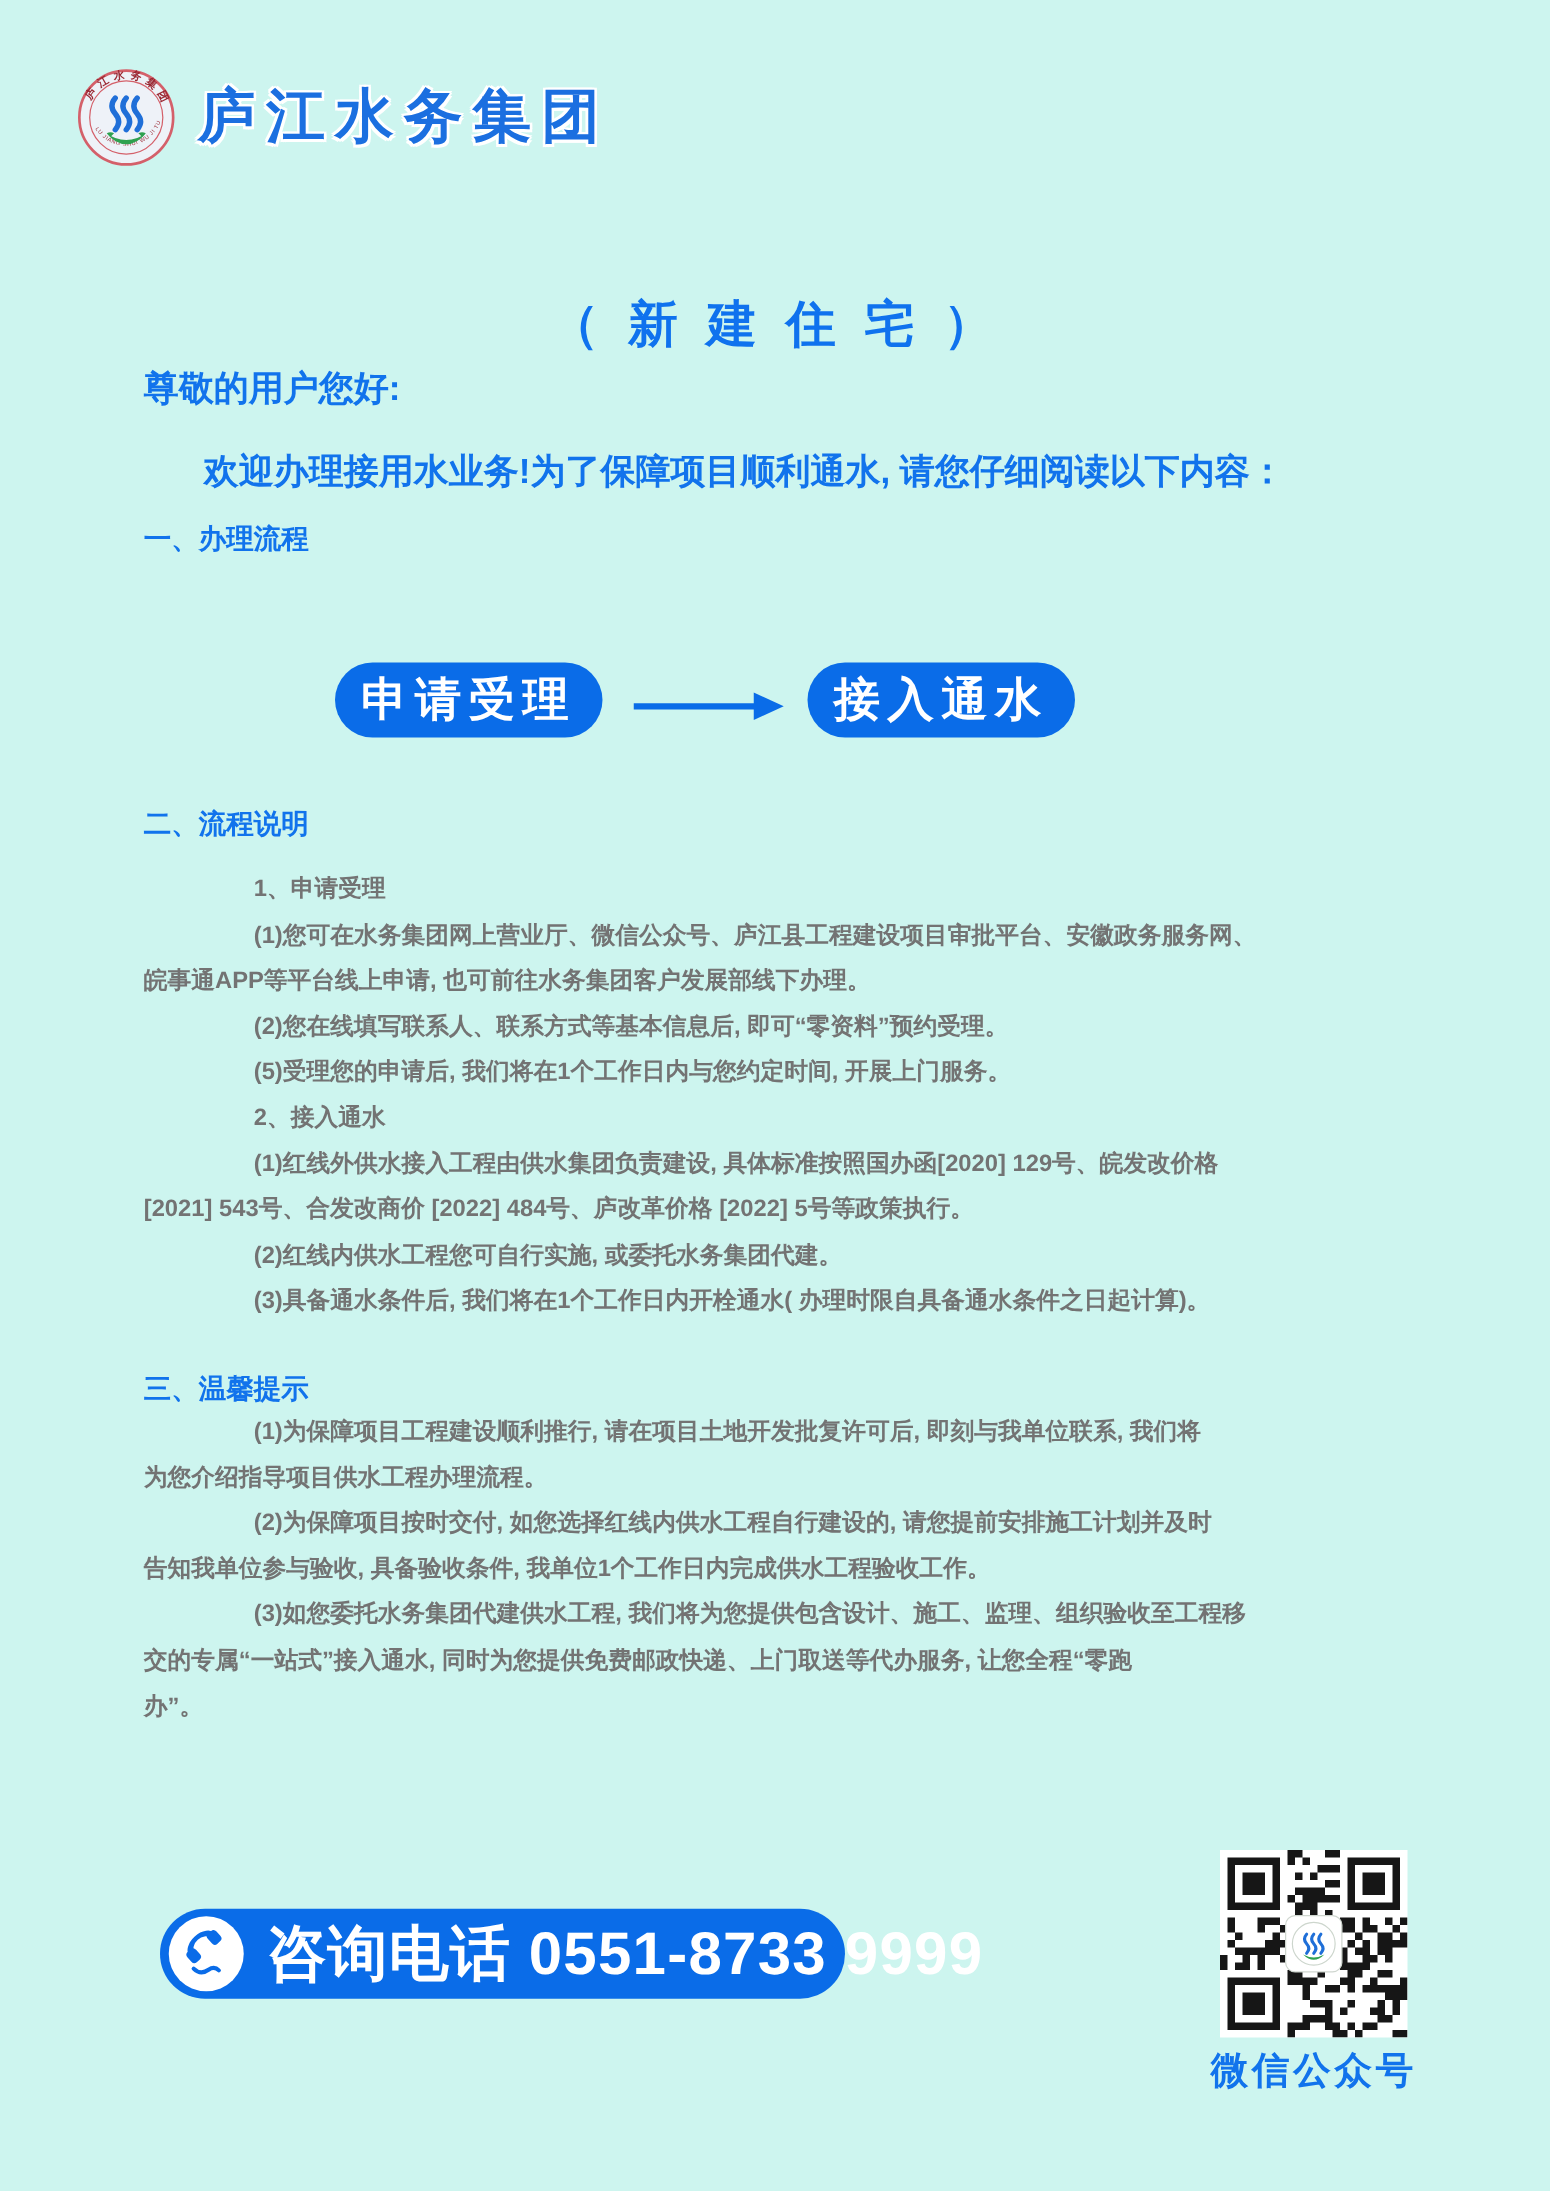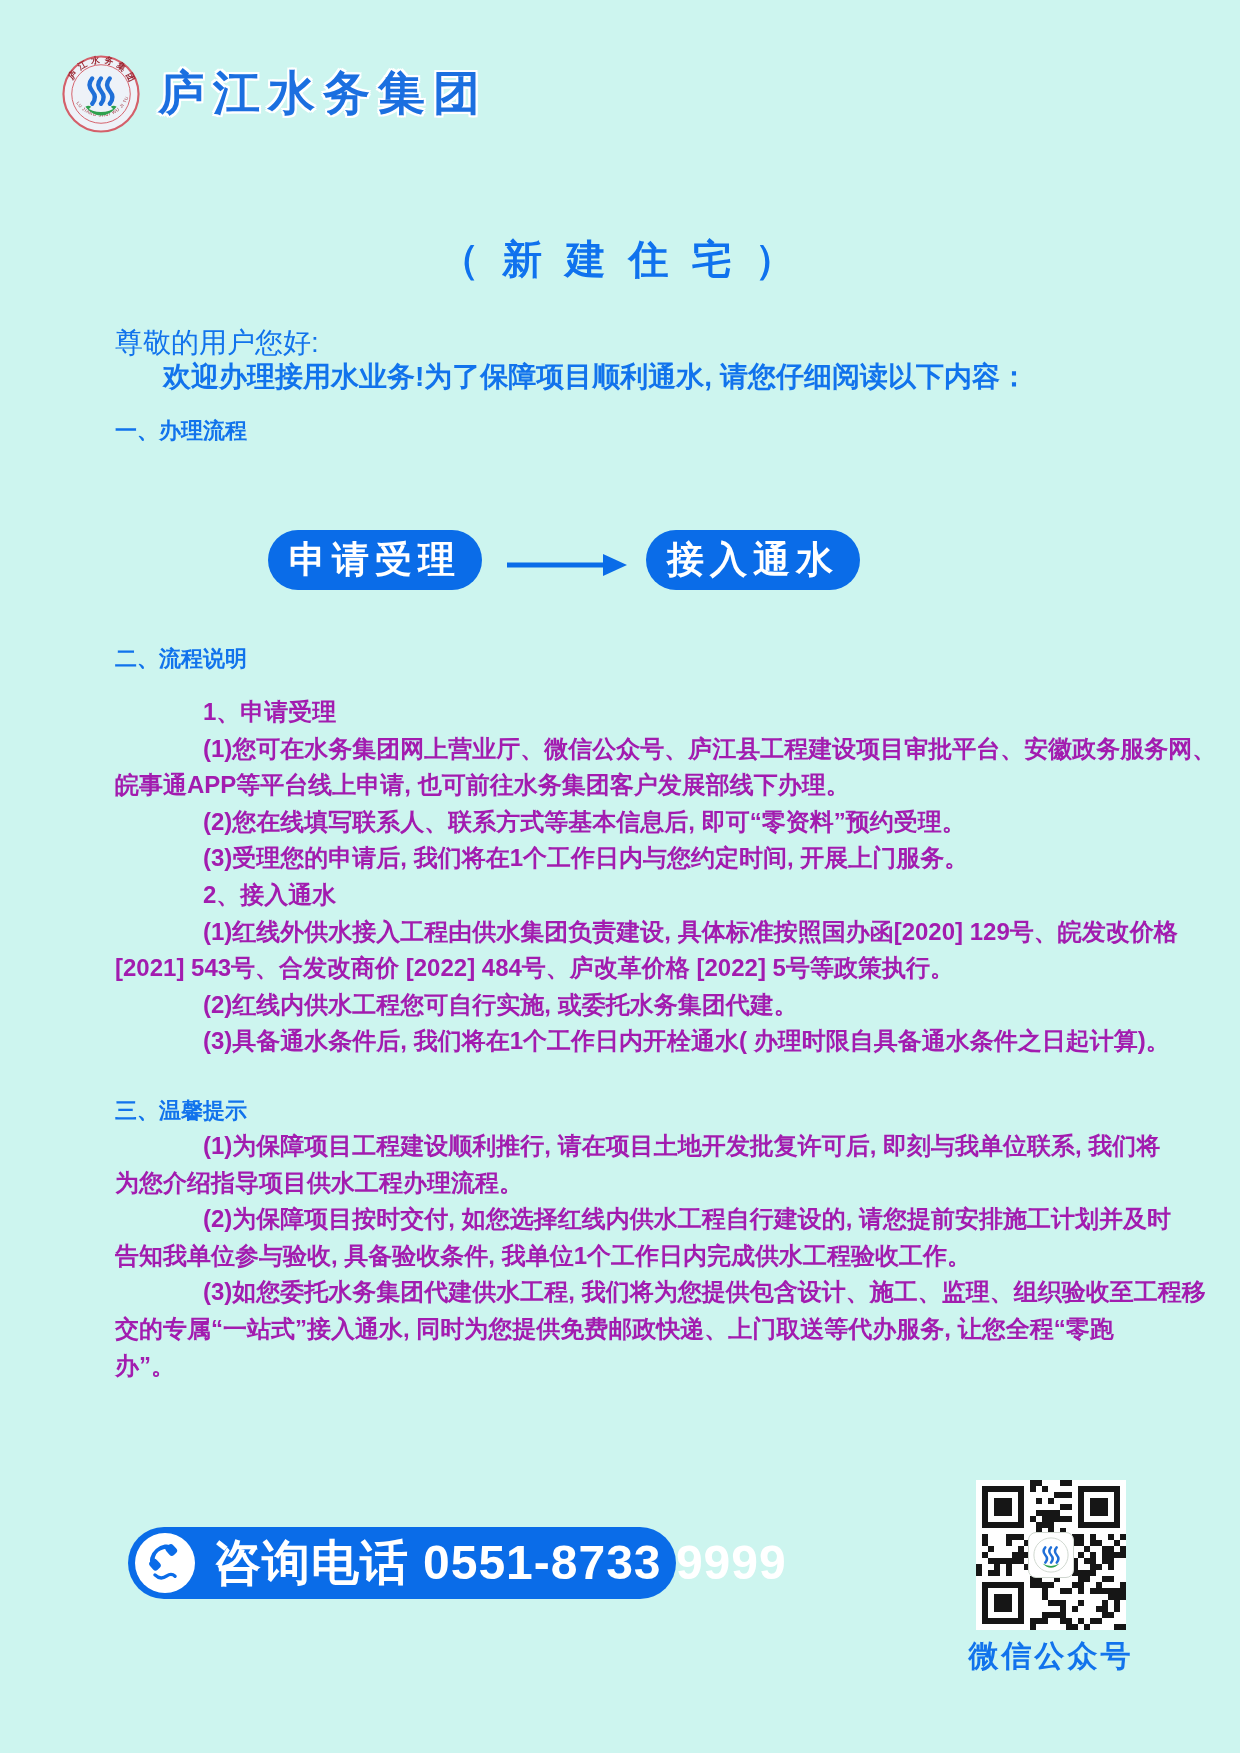--- a/index.html
+++ b/index.html
@@ -12,39 +12,39 @@
          letter-spacing:8px;
          text-shadow:-2px 0 #fff,2px 0 #fff,0 -2px #fff,0 2px #fff,-2px -2px #fff,2px 2px #fff,-2px 2px #fff,2px -2px #fff;}
 
   
   .title{position:absolute;left:0;top:163px;width:100%;text-align:center;
          font-size:55px;font-weight:bold;color:#0f72ee;letter-spacing:12px;}
   .subtitle{position:absolute;left:0;top:232px;width:100%;text-align:center;
          font-size:40px;font-weight:bold;color:#0f72ee;letter-spacing:6px;}
 
   .blue{color:#1173ec;}
-  .salutation{position:absolute;left:115px;top:324px;font-size:28px;font-weight:normal;}
+  .salutation{position:absolute;left:115px;top:292px;font-size:28px;font-weight:bold;}
   .intro{position:absolute;left:163px;top:358px;font-size:28px;font-weight:bold;}
 
   .sec-heading{position:absolute;left:115px;font-size:22px;font-weight:bold;color:#1173ec;}
   #heading-flow{top:416px;}
   #heading-process{top:644px;}
   #heading-tips{top:1096px;}
 
   
   .flow{position:absolute;left:0;top:530px;width:1240px;height:70px;}
   .pill{position:absolute;height:60px;width:214px;background:#0a6ce8;border-radius:35px;
         color:#fff;font-size:37px;font-weight:bold;letter-spacing:6px;
         display:flex;align-items:center;justify-content:center;}
   #pill-apply{left:268px;}
   #pill-connect{left:646px;}
   .flow-arrow{position:absolute;left:505px;top:23px;}
 
   
-  .lines{position:absolute;left:115px;width:1030px;font-size:24px;font-weight:bold;color:#a21caf;}
+  .lines{position:absolute;left:115px;width:1030px;font-size:19px;font-weight:bold;color:#737373;}
   #process-lines{top:694px;}
   #tips-lines{top:1128px;}
   .bodyline{height:36.6px;line-height:36.6px;white-space:nowrap;}
   .bodyline.ind{padding-left:88px;}
 
   
   .phone-pill{position:absolute;left:128px;top:1527px;width:548px;height:72px;background:#0a6ce8;
         border-radius:36px;display:flex;align-items:center;}
   .phone-badge{width:60px;height:60px;background:#fff;border-radius:50%;margin-left:7px;flex:0 0 auto;
         display:flex;align-items:center;justify-content:center;}
@@ -105,21 +105,21 @@
     </div>
     <div class="pill" id="pill-connect">接入通水</div>
   </div>
 
   <div class="sec-heading" id="heading-process">二、流程说明</div>
   <div class="lines" id="process-lines">
       <div class="bodyline ind">1、申请受理</div>
       <div class="bodyline ind">(1)您可在水务集团网上营业厅、微信公众号、庐江县工程建设项目审批平台、安徽政务服务网、</div>
       <div class="bodyline">皖事通APP等平台线上申请, 也可前往水务集团客户发展部线下办理。</div>
       <div class="bodyline ind">(2)您在线填写联系人、联系方式等基本信息后, 即可“零资料”预约受理。</div>
-      <div class="bodyline ind">(3)受理您的申请后, 我们将在1个工作日内与您约定时间, 开展上门服务。</div>
+      <div class="bodyline ind">(5)受理您的申请后, 我们将在1个工作日内与您约定时间, 开展上门服务。</div>
       <div class="bodyline ind">2、接入通水</div>
       <div class="bodyline ind">(1)红线外供水接入工程由供水集团负责建设, 具体标准按照国办函[2020]  129号、皖发改价格</div>
       <div class="bodyline">[2021] 543号、合发改商价 [2022] 484号、庐改革价格 [2022] 5号等政策执行。</div>
       <div class="bodyline ind">(2)红线内供水工程您可自行实施, 或委托水务集团代建。</div>
       <div class="bodyline ind">(3)具备通水条件后, 我们将在1个工作日内开栓通水( 办理时限自具备通水条件之日起计算)。</div>
     </div>
 
   <div class="sec-heading" id="heading-tips">三、温馨提示</div>
   <div class="lines" id="tips-lines">
       <div class="bodyline ind">(1)为保障项目工程建设顺利推行, 请在项目土地开发批复许可后, 即刻与我单位联系, 我们将</div>

